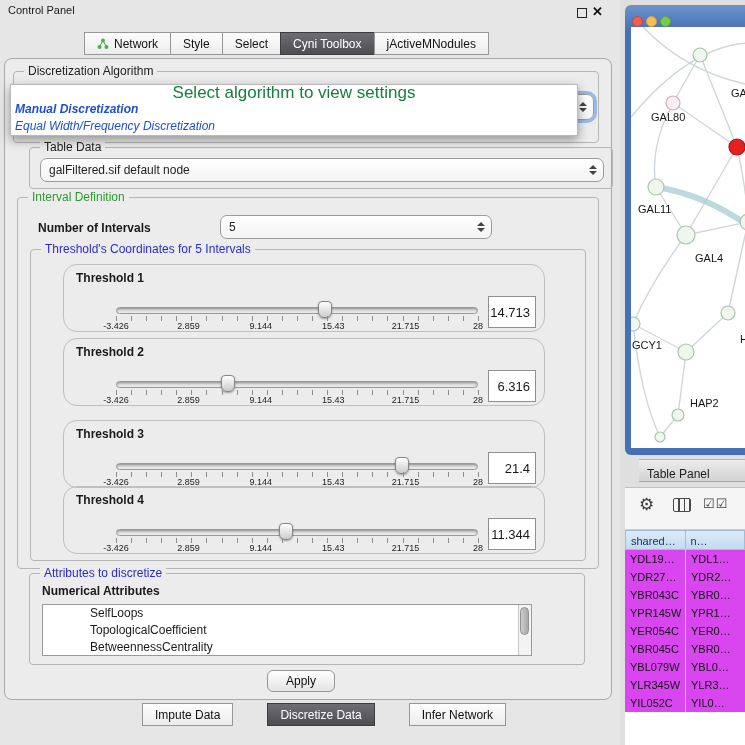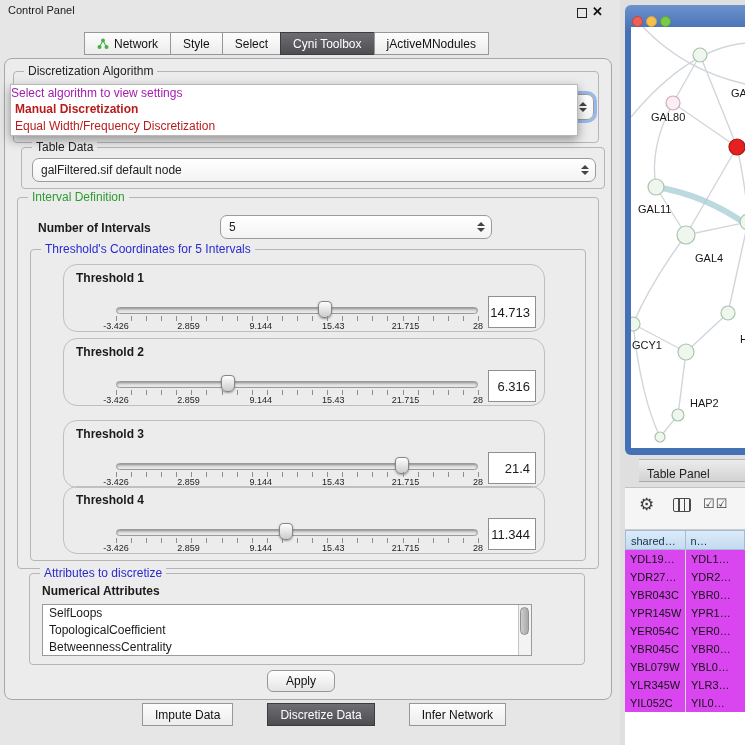--- a/index.html
+++ b/index.html
@@ -54,22 +54,22 @@
   .combo .stepper { position:absolute; right:6px; top:50%; transform:translateY(-50%);
     display:flex; flex-direction:column; gap:2px; }
   .combo .stepper i { display:block; width:0; height:0; border-left:4px solid transparent; border-right:4px solid transparent; }
   .combo .stepper .up { border-bottom:4px solid #444; }
   .combo .stepper .dn { border-top:4px solid #444; }
   .combo.focusring { box-shadow:0 0 0 3px rgba(97,150,235,.6); }
 
   
   .popup { left:10px; top:84px; width:568px; background:#ffffff;
     border:1px solid #b9b9b9; box-shadow:0 4px 10px rgba(0,0,0,.38); z-index:50; }
-  .popup .ph { height:16px; line-height:16px; text-align:left; color:#a21caf; font-size:12px; }
-  .popup .opt { height:17px; line-height:17px; padding-left:4px; font-size:12px; color:#b91c1c; }
+  .popup .ph { height:16px; line-height:16px; text-align:center; color:#15803d; font-size:17px; }
+  .popup .opt { height:17px; line-height:17px; padding-left:4px; font-size:12px; color:#1d4ed8;font-style:italic; }
   .popup .opt.bold { font-weight:bold; }
 
   
   .thr-box { position:absolute; left:32px; width:482px; height:68px;
     border:1px solid #bfbfbf; border-radius:14px; }
   .thr-label { position:absolute; left:12px; top:6px; font-weight:bold; font-size:12px; }
   .slider { position:absolute; left:52px; top:0; width:362px; height:68px; }
   .track { position:absolute; left:0; top:42px; width:362px; height:7px;
     background:linear-gradient(#c7c7c7,#f0f0f0); border:1px solid #9a9a9a; border-radius:4px;
     box-shadow:inset 0 1px 2px rgba(0,0,0,.25); }
@@ -80,21 +80,21 @@
     background:repeating-linear-gradient(90deg,#8d8d8d 0 1px,transparent 1px 15.08px); }
   .ticklabels { position:absolute; left:0; top:56px; width:362px; height:11px; }
   .ticklabels span { position:absolute; transform:translateX(-50%); font-size:9px; color:#222; white-space:nowrap; }
   .valbox { position:absolute; left:424px; top:31px; width:48px; height:32px;
     background:#fff; border:1px solid #8f8f8f; font-size:13px;
     display:flex; align-items:center; justify-content:flex-end; padding-right:5px; }
 
   
   .attr-label { position:absolute; left:12px; top:10px; font-weight:bold; font-size:12px; }
   .listbox { position:absolute; left:12px; top:30px; width:490px; height:52px;
-    background:#fff; border:1px solid #9a9a9a; overflow:hidden; }
+    background:#fff; border:1px solid #9a9a9a; overflow:hidden;padding-left:41px; }
   .listbox .item { height:17px; line-height:17px; padding-left:6px; font-size:12px; }
   .vscroll { position:absolute; right:0; top:0; bottom:0; width:13px;
     background:#f3f3f3; border-left:1px solid #c6c6c6; }
   .vthumb { position:absolute; left:1px; top:2px; width:9px; height:28px;
     background:linear-gradient(90deg,#cdcdcd,#a9a9a9); border:1px solid #909090; border-radius:5px; }
 
   .apply-btn { left:267px; top:670px; width:68px; height:22px;
     background:linear-gradient(#ffffff,#e4e4e4); border:1px solid #979797; border-radius:6px;
     font-size:12px; color:#111; display:flex; align-items:center; justify-content:center; }
 
@@ -177,21 +177,21 @@
     <div class="groupbox" style="left:8px; top:12px; width:586px; height:72px;">
       <span class="group-title gt-black">Discretization Algorithm</span>
       <div class="combo focusring" style="left:10px; top:22px; width:570px; height:26px;">
         <span class="stepper">
             <i class="up"></i>
             <i class="dn"></i>
           </span>
       </div>
     </div>
 
-    <div class="groupbox" style="left:16px; top:88px; width:584px; height:42px;">
+    <div class="groupbox" style="left:24px; top:88px; width:584px; height:42px;">
       <span class="group-title gt-black">Table Data</span>
       <div class="combo" style="left:10px; top:10px; width:564px; height:24px;">
         <span>galFiltered.sif default node</span>
         <span class="stepper">
             <i class="up"></i>
             <i class="dn"></i>
           </span>
       </div>
     </div>
 

